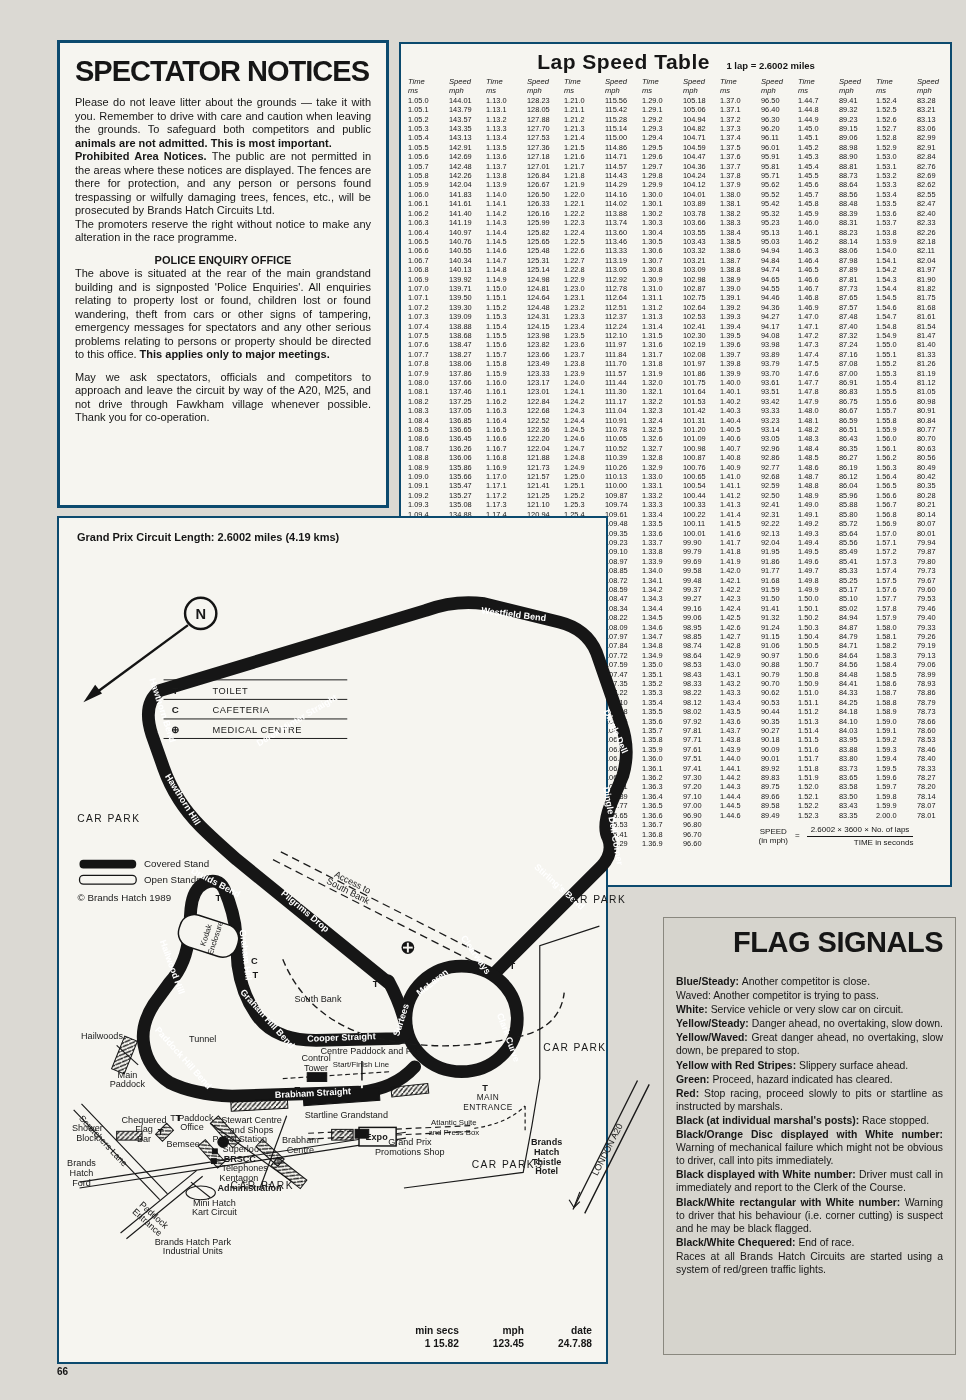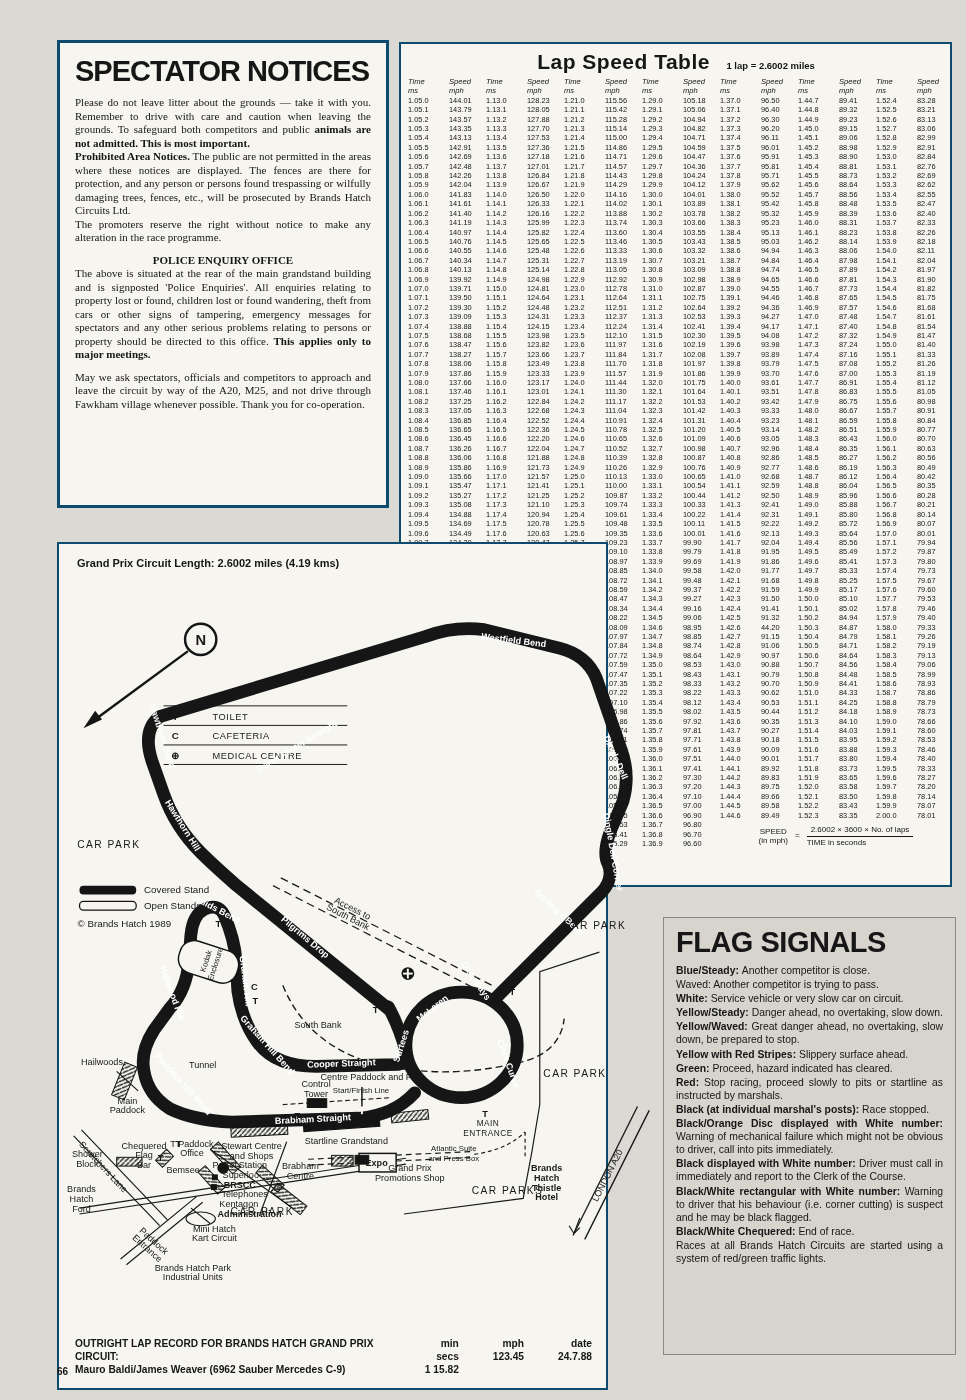--- a/index.html
+++ b/index.html
@@ -2,61 +2,61 @@
 <html><head>
 <meta charset="utf-8">
 <style>
   html,body{margin:0;padding:0;}
   body{width:966px;height:1400px;position:relative;background:#dbd9d3;
        font-family:"Liberation Sans",sans-serif;color:#161616;}
   .box{position:absolute;background:#f6f5f0;border:2px solid #0c4a6e;box-sizing:border-box;}
   
   #notices{left:57px;top:40px;width:332px;height:468px;border-width:3px;padding:10px 15px;}
   #notices h1{font-size:29px;font-weight:800;letter-spacing:-1px;margin:2px 0 8px;}
-  .np{font-size:11px;line-height:13.5px;text-align:justify;margin:0;font-family:Liberation Serif, serif;}
+  .np{font-size:11px;line-height:13.5px;text-align:justify;margin:0;}
   .np.center{text-align:center;font-weight:bold;}
   .np.sp{margin-top:9px;}
   
   #table-box{left:399px;top:42px;width:553px;height:845px;border-width:2px;padding:4px 2px 0 3px;}
   #table-title{text-align:center;margin:2px 0 3px;}
   #table-title .main{font-size:21px;font-weight:800;letter-spacing:.5px;}
   #table-title .sub{font-size:9.5px;font-weight:bold;margin-left:12px;}
   #lap-grid{position:relative;display:grid;grid-template-columns:repeat(7,36px 42px);
             grid-auto-rows:9.42px;font-size:7.4px;line-height:9.4px;}
   #lap-grid .tc{padding-left:4px;white-space:pre;}
   #lap-grid .sc{padding-left:9px;white-space:pre;}
   #lap-grid .hc{font-style:italic;font-size:7.6px;}
   #formula{position:absolute;left:318px;top:745px;width:228px;height:28px;display:flex;
            align-items:center;justify-content:center;gap:7px;font-size:8px;background:#f6f5f0;}
   #formula .lhs{text-align:center;line-height:9px;}
-  #formula .frac{text-align:left;line-height:11px;}
+  #formula .frac{text-align:right;line-height:11px;}
   #formula .num{border-bottom:1px solid #161616;padding:0 4px 1px;}
   
-  #map-box{left:57px;top:542px;width:551px;height:848px;border-width:2px;}
+  #map-box{left:57px;top:516px;width:551px;height:848px;border-width:2px;}
   #lengths{padding:12px 0 0 18px;font-size:11px;font-weight:bold;line-height:15px;}
   #circuit-svg{display:block;margin:0 auto;}
   text{font-family:"Liberation Sans",sans-serif;text-anchor:middle;}
   .ml-w{fill:#ffffff;font-weight:bold;font-size:9.3px;}
   .ml-p{fill:#191919;font-size:9.3px;}
   .ml-b{fill:#191919;font-size:9.3px;font-weight:bold;}
   .ml-c{fill:#191919;font-size:10.5px;letter-spacing:1.5px;}
   .ml-t{fill:#191919;font-size:9.5px;font-weight:bold;}
   .ml-s{fill:#191919;font-size:8px;}
   .ml-s2{fill:#191919;font-size:8.5px;letter-spacing:.5px;}
   .ml-n{fill:#191919;font-size:15px;font-weight:bold;}
   .lg-label{fill:#191919;font-size:9.5px;letter-spacing:.6px;text-anchor:start;}
   .lg-sym{fill:#191919;font-size:10px;font-weight:bold;}
   .lg-small{fill:#191919;font-size:10px;text-anchor:start;}
   #record{position:absolute;left:16px;right:14px;bottom:12px;display:flex;align-items:flex-start;}
   #record .head{font-size:10.2px;font-weight:bold;line-height:13px;max-width:345px;}
   #record .col{margin-left:34px;text-align:right;font-size:10.2px;font-weight:bold;line-height:13px;}
   
   #flags{left:663px;top:917px;width:293px;height:438px;background:#d6d4cd;border:1px solid #8a887f;
          padding:8px 12px 6px;}
-  #flags h2{font-size:29px;font-weight:800;text-align:left;margin:0 0 5px;letter-spacing:-.5px;}
+  #flags h2{font-size:29px;font-weight:800;text-align:right;margin:0 0 16px;letter-spacing:-.5px;}
   .fe{font-size:10.4px;line-height:13.1px;text-align:justify;margin:0 0 1px;}
   #page-num{position:absolute;left:57px;top:1366px;font-size:10px;font-weight:600;}
 </style>
 </head>
 <body>
 
 <div class="box" id="notices">
   <h1>SPECTATOR NOTICES</h1>
   <div>
       <p class="np"><span>Please do not leave litter about the grounds — take it with you. Remember to drive with care and caution when leaving the grounds. To safeguard both competitors and public </span><b>animals are not admitted. This is most important.</b></p>
@@ -889,21 +889,21 @@
       <div class="sc">79.40</div>
       <div class="tc">1.10.6</div>
       <div class="sc">132.59</div>
       <div class="tc">1.18.6</div>
       <div class="sc">119.09</div>
       <div class="tc">1.26.6</div>
       <div class="sc">108.09</div>
       <div class="tc">1.34.6</div>
       <div class="sc">98.95</div>
       <div class="tc">1.42.6</div>
-      <div class="sc">44.20</div>
+      <div class="sc">91.24</div>
       <div class="tc">1.50.3</div>
       <div class="sc">84.87</div>
       <div class="tc">1.58.0</div>
       <div class="sc">79.33</div>
       <div class="tc">1.10.7</div>
       <div class="sc">132.40</div>
       <div class="tc">1.18.7</div>
       <div class="sc">118.94</div>
       <div class="tc">1.26.7</div>
       <div class="sc">107.97</div>
@@ -1404,24 +1404,20 @@
         <text transform="translate(194 443)" class="ml-t"><tspan x="0" dy="0">T</tspan></text>
         <text transform="translate(317 452)" class="ml-t"><tspan x="0" dy="0">T</tspan></text>
         <text transform="translate(457 434)" class="ml-t"><tspan x="0" dy="0">T</tspan></text>
         <text transform="translate(237 561)" class="ml-t"><tspan x="0" dy="0">T</tspan></text>
         <text transform="translate(115 589)" class="ml-t"><tspan x="0" dy="0">T</tspan></text>
         <text transform="translate(97 604)" class="ml-t"><tspan x="0" dy="0">T</tspan></text>
         <text transform="translate(429 559)" class="ml-t"><tspan x="0" dy="0">T</tspan></text>
       </g>
   </svg>
   <div id="record">
-    <div class="head">
-      <div>OUTRIGHT LAP RECORD FOR BRANDS HATCH GRAND PRIX CIRCUIT:</div>
-      <div>Mauro Baldi/James Weaver (6962 Sauber Mercedes C-9)</div>
-    </div>
     <div style="flex:1"></div>
     <div class="col">
       <div>min secs</div>
       <div>1 15.82</div>
     </div>
     <div class="col">
       <div>mph</div>
       <div>123.45</div>
     </div>
     <div class="col">

